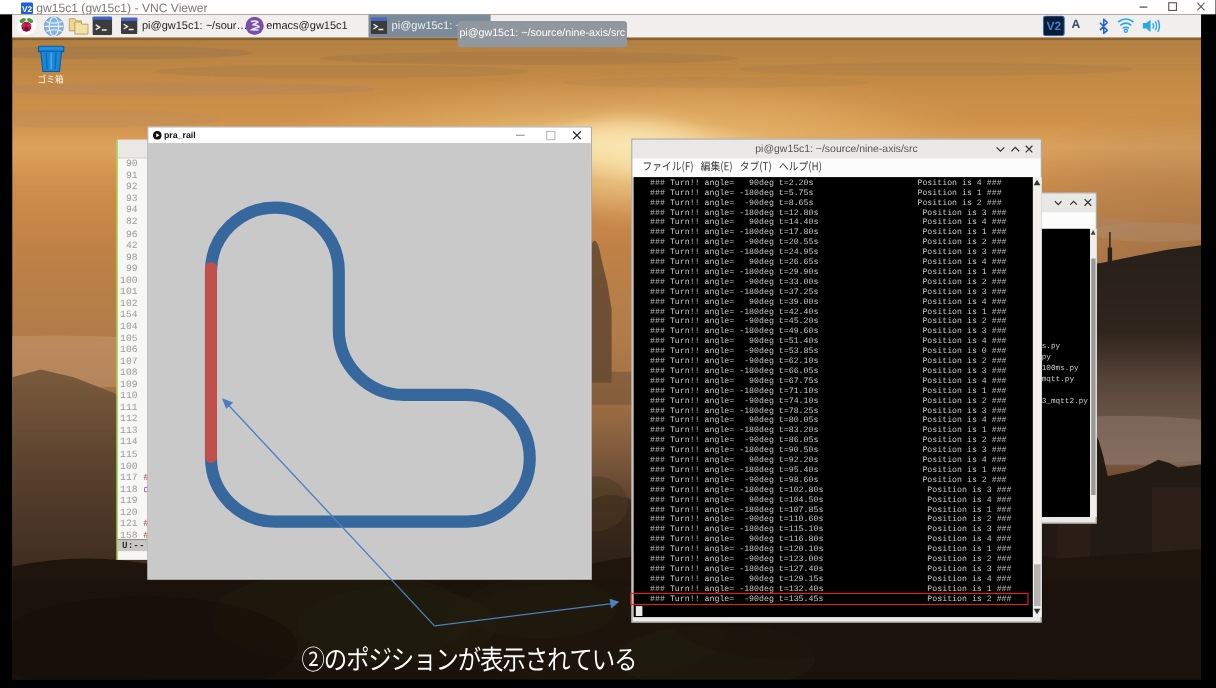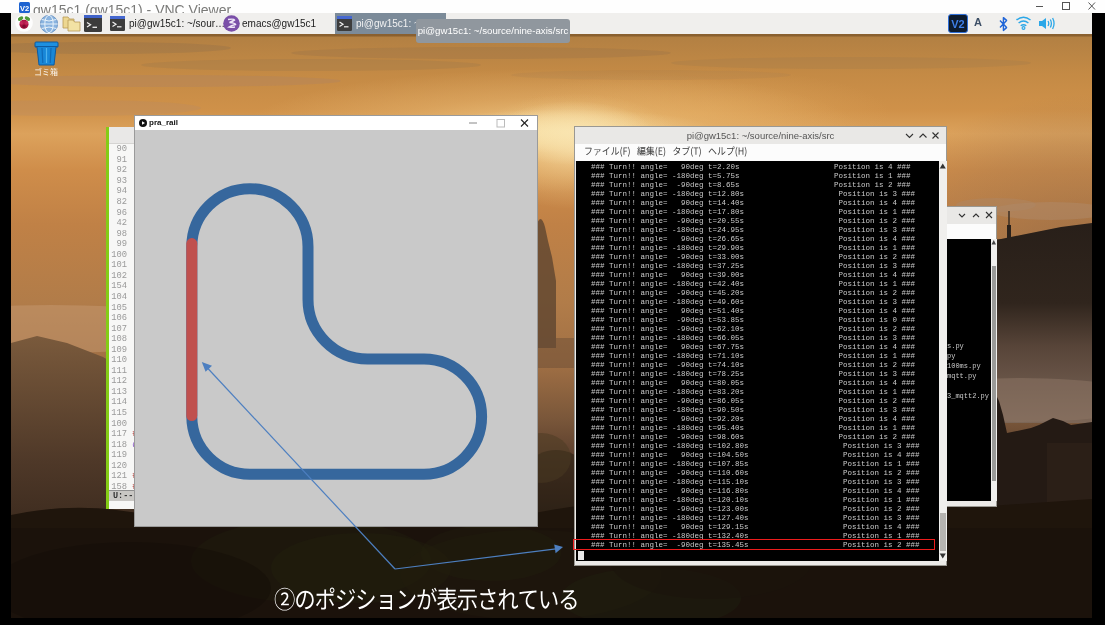--- a/index.html
+++ b/index.html
@@ -2,36 +2,36 @@
 <html><head><meta charset="utf-8">
 <style>
 * { margin:0; padding:0; box-sizing:border-box; }
 html,body { width:1105px; height:625px; background:#000; overflow:hidden;
   font-family:"Liberation Sans", sans-serif; }
 #screen { position:absolute; left:0; top:0; width:898px; height:625px; }
 .abs { position:absolute; }
 
 
 #vnctitle { left:0; top:0; width:1105px; height:13px; background:#fefefe; }
-#vnctitle .t { position:absolute; left:33px; top:1.5px; font-size:14px; color:#7a7a78;text-align:center; }
+#vnctitle .t { position:absolute; left:33px; top:1.5px; font-size:11px; color:#7a7a78;text-align:center; }
 
 
 #desktop { left:11px; top:13px; width:1081px; height:605px; overflow:hidden; }
 
 
 #taskbar { left:0; top:0; width:1081px; height:21px; background:#f0efed; }
 .tbtxt { position:absolute; top:4.5px; font-size:10px; color:#1c1c1c; white-space:nowrap; }
 
 
 #tooltip { left:405px; top:6px; width:154px; height:24px; background:#90979e; border-radius:3px;
   color:#fff; font-size:9.7px; line-height:24px; text-align:center; z-index:60; white-space:nowrap; }
 
 
 #emacs { left:95px; top:114px; width:29px; height:382px; background:#f7f7f6;
-  border-left:3px solid #84cc16; z-index:5; overflow:hidden; }
+  border-left:1px solid #84cc16; z-index:5; overflow:hidden; }
 #etool { position:absolute; left:0; top:0; width:29px; height:17px; background:#e9e8e7;
   border-bottom:1px solid #d5d4d2; }
 #elines { position:absolute; left:0px; top:17.3px; width:29px; }
 .eline { height:10.55px; font-family:"Liberation Mono",monospace; font-size:8.8px;
   line-height:10.55px; white-space:pre; }
 .enum { display:inline-block; width:18px; text-align:right; color:#9a9a9a; }
 #emode { position:absolute; left:0; top:363px; width:29px; height:10.5px; background:#c9c7c4;
   border-top:1px solid #8f8f8f; font-family:"Liberation Mono",monospace; font-weight:bold;
   font-size:8.5px; line-height:10px; color:#333; padding-left:4px; }
 
@@ -49,21 +49,21 @@
   font-size:9.5px; color:#555; text-align:center; line-height:17px; }
 #t1menu { position:absolute; left:0; top:17px; width:100%; height:17px; background:#fcfcfc; }
 #t1black { position:absolute; left:1px; top:34px; width:363px; height:400px; background:#000; }
 #t1pre { position:absolute; left:3px; top:2px; font-family:"Liberation Mono",monospace;
   font-size:7.5px; line-height:8.99px; color:#c9c9c9; white-space:pre; letter-spacing:0px;margin-left:12px; }
 #t1scroll { position:absolute; left:364px; top:34px; width:7.5px; height:400px; background:#f0efed; }
 #t1thumb { position:absolute; left:0.5px; top:352px; width:6.5px; height:37.5px; background:#b5b3b0; }
 
 
 #term2 { left:935px; top:162px; width:51px; height:301px; background:#eceae8;
-  border:1px solid #9a9892; border-left:none; z-index:8;margin-top:31px; }
+  border:1px solid #9a9892; border-left:none; z-index:8; }
 #t2title { position:absolute; left:0; top:0; width:100%; height:17px; background:#e9e8e6; }
 #t2menu { position:absolute; left:0; top:17px; width:100%; height:15px; background:#fcfcfc; }
 #t2black { position:absolute; left:0; top:32px; width:45px; height:262px; background:#000; }
 #t2black div { position:absolute; left:1px; font-family:"Liberation Mono",monospace;
   font-size:7px; color:#c9c9c9; white-space:pre; }
 #t2scroll { position:absolute; left:45px; top:32px; width:5.5px; height:262px; background:#f0efed; }
 #t2thumb { position:absolute; left:0.5px; top:27px; width:4.5px; height:215px; background:#9a9a98; }
 
 
 #redbox { left:562.4px; top:526.4px; width:362px; height:11px; border:1.5px solid #ec1c1c; z-index:40; }

